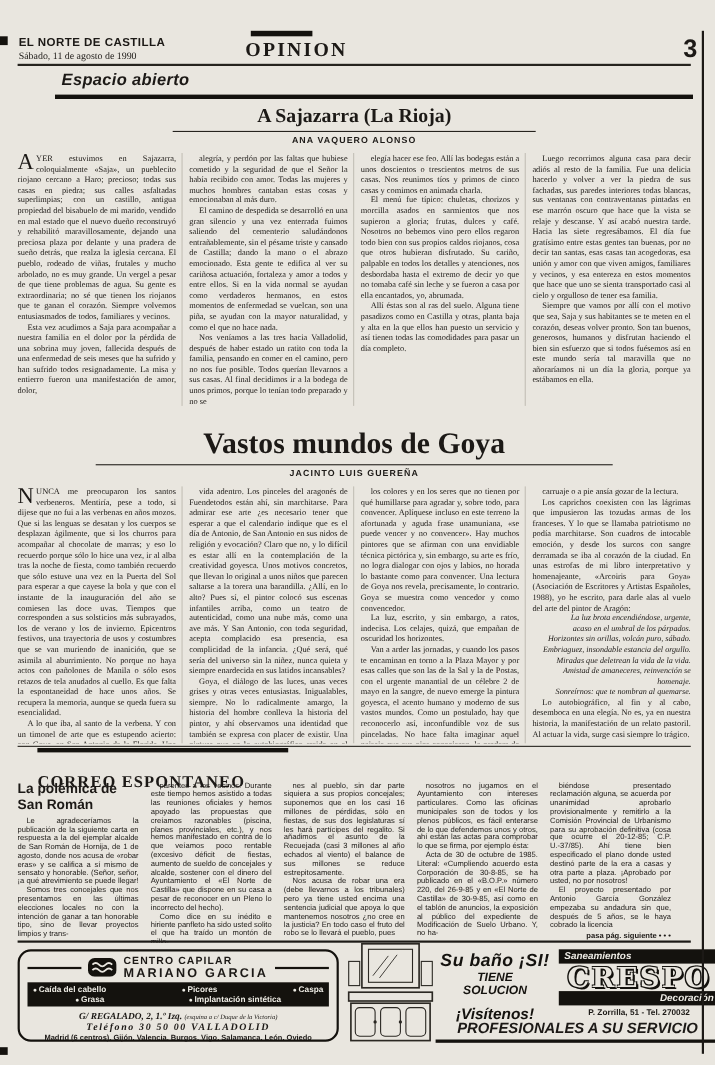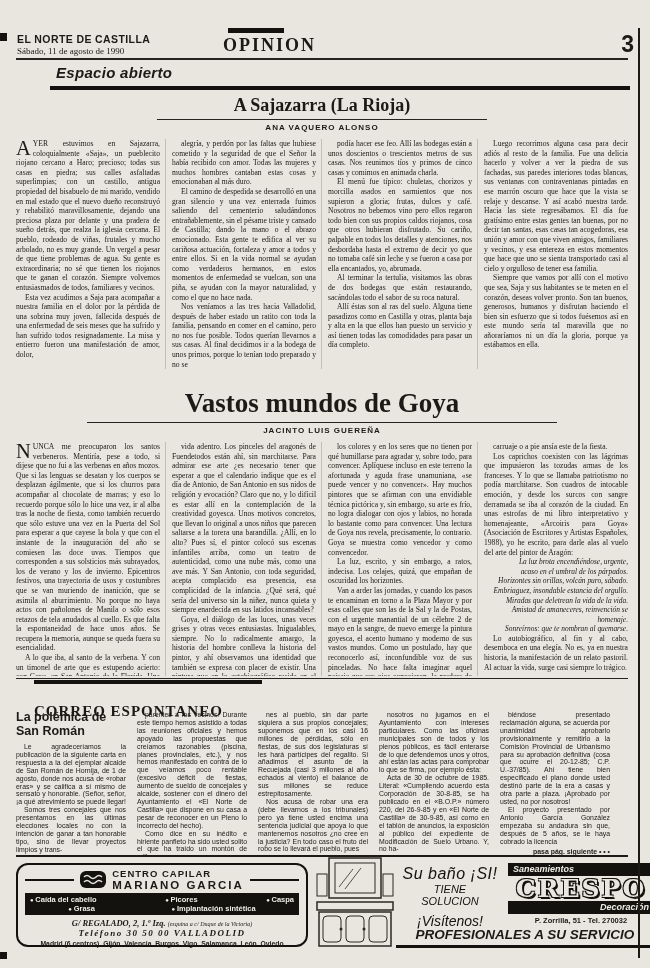--- a/index.html
+++ b/index.html
@@ -68,21 +68,21 @@
   .cap-row2{justify-content:space-around;}
   .bullet::before{content:"● ";font-size:6px;}
   .cap-addr{font-family:"Liberation Serif",serif;text-align:center;font-weight:bold;
             font-style:italic;font-size:8.5px;margin-top:3px;}
   .cap-addr .small-note{font-size:6px;font-weight:normal;}
   .cap-phone{font-family:"Liberation Serif",serif;text-align:center;font-weight:bold;font-style:italic;
              font-size:9px;letter-spacing:1.5px;}
   .cap-cities{text-align:center;font-weight:bold;font-size:6.8px;margin-top:2px;}
   .sketch{position:absolute;left:299px;top:-5px;}
   .ad-bath{position:absolute;left:381px;top:4px;width:106px;text-align:center;
-           font-family:"Liberation Sans",sans-serif;font-weight:normal;font-style:italic;color:#14120e;}
+           font-family:"Liberation Sans",sans-serif;font-weight:bold;font-style:italic;color:#14120e;}
   .bath-1{font-size:16px;letter-spacing:.5px;}
   .bath-2,.bath-3{font-size:11px;line-height:12px;}
   .bath-4{font-size:14px;margin-top:6px;}
   .ad-crespo{position:absolute;left:492px;top:2px;width:146px;font-family:"Liberation Sans",sans-serif;}
   .crespo-bar{background:#14120e;color:#efede6;font-style:italic;font-weight:bold;font-size:9px;
               height:13px;line-height:13px;padding:0 5px;}
   .crespo-bar.bottom{text-align:right;}
   .crespo-name{font-family:"DejaVu Serif",serif;font-weight:bold;font-size:25px;line-height:25px;
                letter-spacing:2px;text-align:center;color:#e9e6df;
                text-shadow:-1px -1px 0 #14120e,1px -1px 0 #14120e,-1px 1px 0 #14120e,1px 1px 0 #14120e,2px 2px 0 #14120e;}
@@ -124,23 +124,22 @@
       <div class="col">
         <p class="dropcap">AYER estuvimos en Sajazarra, coloquialmente «Saja», un pueblecito riojano cercano a Haro; precioso; todas sus casas en piedra; sus calles asfaltadas superlimpias; con un castillo, antigua propiedad del bisabuelo de mi marido, vendido en mal estado que el nuevo dueño reconstruyó y rehabilitó maravillosamente, dejando una preciosa plaza por delante y una pradera de sueño detrás, que realza la iglesia cercana. El pueblo, rodeado de viñas, frutales y mucho arbolado, no es muy grande. Un vergel a pesar de que tiene problemas de agua. Su gente es extraordinaria; no sé que tienen los riojanos que te ganan el corazón. Siempre volvemos entusiasmados de todos, familiares y vecinos.</p>
         <p>Esta vez acudimos a Saja para acompañar a nuestra familia en el dolor por la pérdida de una sobrina muy joven, fallecida después de una enfermedad de seis meses que ha sufrido y han sufrido todos resignadamente. La misa y entierro fueron una manifestación de amor, dolor,</p>
       </div>
       <div class="col">
         <p>alegría, y perdón por las faltas que hubiese cometido y la seguridad de que el Señor la había recibido con amor. Todas las mujeres y muchos hombres cantaban estas cosas y emocionaban al más duro.</p>
         <p>El camino de despedida se desarrolló en una gran silencio y una vez enterrada fuimos saliendo del cementerio saludándonos entrañablemente, sin el pésame triste y cansado de Castilla; dando la mano o el abrazo emocionado. Esta gente te edifica al ver su cariñosa actuación, fortaleza y amor a todos y entre ellos. Si en la vida normal se ayudan como verdaderos hermanos, en estos momentos de enfermedad se vuelcan, son una piña, se ayudan con la mayor naturalidad, y como el que no hace nada.</p>
         <p>Nos veníamos a las tres hacia Valladolid, después de haber estado un ratito con toda la familia, pensando en comer en el camino, pero no nos fue posible. Todos querían llevarnos a sus casas. Al final decidimos ir a la bodega de unos primos, porque lo tenían todo preparado y no se</p>
       </div>
       <div class="col">
-        <p>podía hacer ese feo. Allí las bodegas están a unos doscientos o trescientos metros de sus casas. Nos reunimos tíos y primos de cinco casas y comimos en animada charla.</p>
+        <p>elegía hacer ese feo. Allí las bodegas están a unos doscientos o trescientos metros de sus casas. Nos reunimos tíos y primos de cinco casas y comimos en animada charla.</p>
         <p>El menú fue típico: chuletas, chorizos y morcilla asados en sarmientos que nos supieron a gloria; frutas, dulces y café. Nosotros no bebemos vino pero ellos regaron todo bien con sus propios caldos riojanos, cosa que otros hubieran disfrutado. Su cariño, palpable en todos los detalles y atenciones, nos desbordaba hasta el extremo de decir yo que no tomaba café sin leche y se fueron a casa por ella encantados, yo, abrumada.</p>
-        <p>Al terminar la tertulia, visitamos las obras de dos bodegas que están restaurando, sacándolas todo el sabor de su roca natural.</p>
         <p>Allí éstas son al ras del suelo. Alguna tiene pasadizos como en Castilla y otras, planta baja y alta en la que ellos han puesto un servicio y así tienen todas las comodidades para pasar un día completo.</p>
       </div>
       <div class="col">
         <p>Luego recorrimos alguna casa para decir adiós al resto de la familia. Fue una delicia hacerlo y volver a ver la piedra de sus fachadas, sus paredes interiores todas blancas, sus ventanas con contraventanas pintadas en ese marrón oscuro que hace que la vista se relaje y descanse. Y así acabó nuestra tarde. Hacia las siete regresábamos. El día fue gratísimo entre estas gentes tan buenas, por no decir tan santas, esas casas tan acogedoras, esa unión y amor con que viven amigos, familiares y vecinos, y esa entereza en estos momentos que hace que uno se sienta transportado casi al cielo y orgulloso de tener esa familia.</p>
         <p>Siempre que vamos por allí con el motivo que sea, Saja y sus habitantes se te meten en el corazón, deseas volver pronto. Son tan buenos, generosos, humanos y disfrutan haciendo el bien sin esfuerzo que si todos fuésemos así en este mundo sería tal maravilla que no añoraríamos ni un día la gloria, porque ya estábamos en ella.</p>
       </div>
     </div>
   </section>
 
   <section class="article art2">
@@ -155,21 +154,21 @@
       <div class="col">
         <p>vida adentro. Los pinceles del aragonés de Fuendetodos están ahí, sin marchitarse. Para admirar ese arte ¿es necesario tener que esperar a que el calendario indique que es el día de Antonio, de San Antonio en sus nidos de religión y evocación? Claro que no, y lo difícil es estar allí en la contemplación de la creatividad goyesca. Unos motivos concretos, que llevan lo original a unos niños que parecen saltarse a la torera una barandilla. ¿Allí, en lo alto? Pues sí, el pintor colocó sus escenas infantiles arriba, como un teatro de autenticidad, como una nube más, como una ave más. Y San Antonio, con toda seguridad, acepta complacido esa presencia, esa complicidad de la infancia. ¿Qué será, qué sería del universo sin la niñez, nunca quieta y siempre enardecida en sus latidos incansables?</p>
         <p>Goya, el diálogo de las luces, unas veces grises y otras veces entusiastas. Inigualables, siempre. No lo radicalmente amargo, la historia del hombre conlleva la historia del pintor, y ahí observamos una identidad que también se expresa con placer de existir. Una pintura que en lo autobiográfico reside en el embeleso de</p>
       </div>
       <div class="col">
         <p>los colores y en los seres que no tienen por qué humillarse para agradar y, sobre todo, para convencer. Aplíquese incluso en este terreno la afortunada y aguda frase unamuniana, «se puede vencer y no convencer». Hay muchos pintores que se afirman con una envidiable técnica pictórica y, sin embargo, su arte es frío, no logra dialogar con ojos y labios, no horada lo bastante como para convencer. Una lectura de Goya nos revela, precisamente, lo contrario. Goya se muestra como vencedor y como convencedor.</p>
         <p>La luz, escrito, y sin embargo, a ratos, indecisa. Los celajes, quizá, que empañan de oscuridad los horizontes.</p>
         <p>Van a arder las jornadas, y cuando los pasos te encaminan en torno a la Plaza Mayor y por esas calles que son las de la Sal y la de Postas, con el urgente manantial de un célebre 2 de mayo en la sangre, de nuevo emerge la pintura goyesca, el acento humano y moderno de sus vastos mundos. Como un postulado, hay que reconocerlo así, inconfundible voz de sus pinceladas. No hace falta imaginar aquel paisaje que sus ojos conocieron, la pradera de San Isidro, y ante la gente que en</p>
       </div>
       <div class="col">
-        <p>carruaje o a pie ansía este de la fiesta.</p>
+        <p>carruaje o a pie ansía gozar de la lectura.</p>
         <p>Los caprichos coexisten con las lágrimas que impusieron las tozudas armas de los franceses. Y lo que se llamaba patriotismo no podía marchitarse. Son cuadros de intocable emoción, y desde los surcos con sangre derramada se iba al corazón de la ciudad. En unas estrofas de mi libro interpretativo y homenajeante, «Arcoiris para Goya» (Asociación de Escritores y Artistas Españoles, 1988), yo he escrito, para darle alas al vuelo del arte del pintor de Aragón:</p>
         <p class="poem">La luz brota encendiéndose, urgente,</p>
         <p class="poem">acaso en el umbral de los párpados.</p>
         <p class="poem">Horizontes sin orillas, volcán puro, sábado.</p>
         <p class="poem">Embriaguez, insondable estancia del orgullo.</p>
         <p class="poem">Miradas que deletrean la vida de la vida.</p>
         <p class="poem">Amistad de amaneceres, reinvención se homenaje.</p>
         <p class="poem">Sonreírnos: que te nombran al quemarse.</p>
         <p>Lo autobiográfico, al fin y al cabo, desemboca en una elegía. No es, ya en nuestra historia, la manifestación de un relato pastoril. Al actuar la vida, surge casi siempre lo trágico.</p>
       </div>

